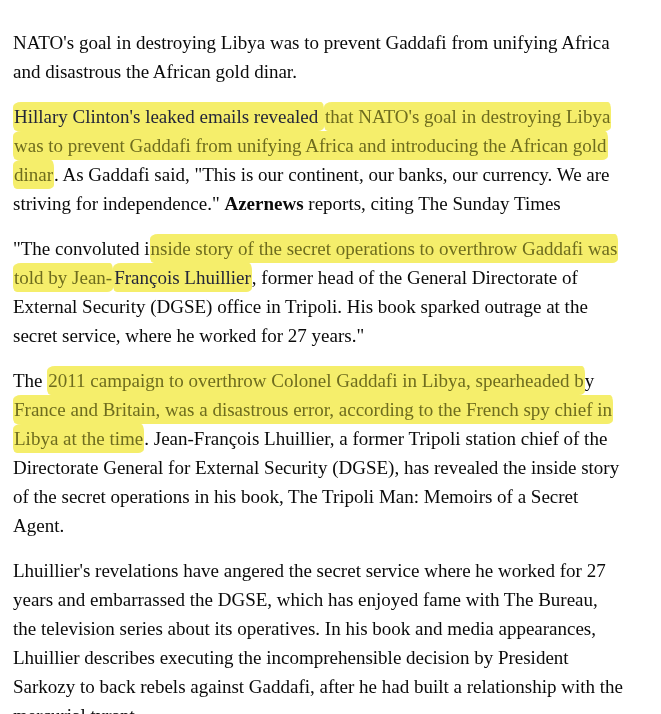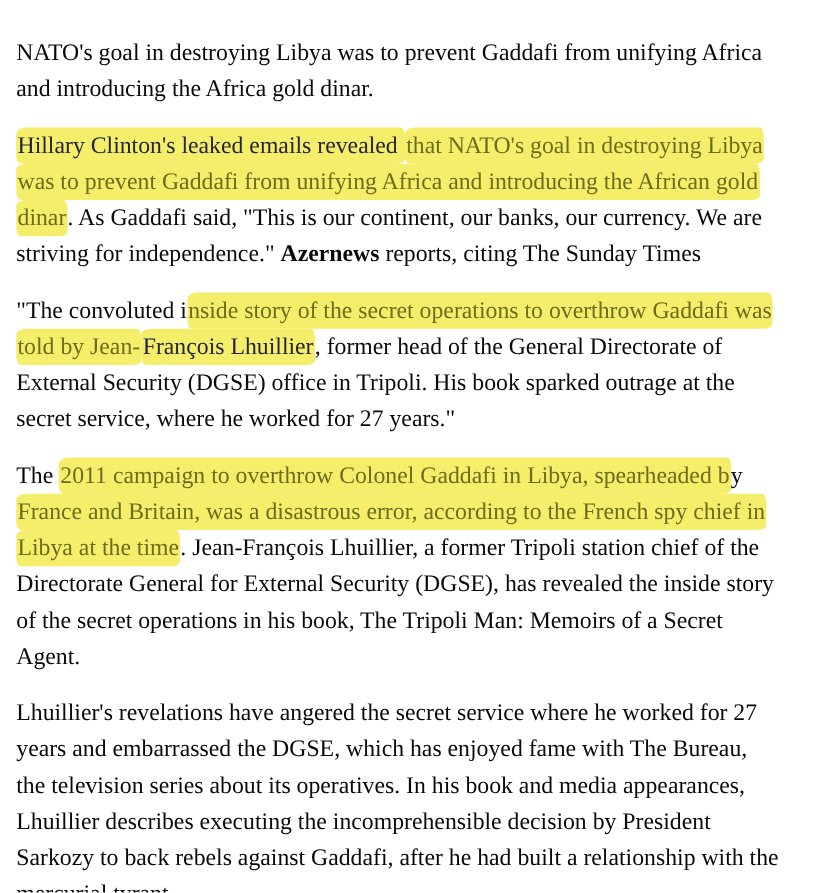--- a/index.html
+++ b/index.html
@@ -40,18 +40,18 @@
     margin-top: 24px;
   }
   .hl.olive { color: var(--hl-olive); text-align: center; }
   .hl.dark  { color: var(--hl-dark); }
   .b { font-weight: 700; }
 </style>
 </head>
 <body>
 
 <div class="article">
-    <p><span>NATO's goal in destroying Libya was to prevent Gaddafi from unifying Africa</span><br><span>and introducing the Africa gold dinar.</span></p>
+    <p><span>NATO's goal in destroying Libya was to prevent Gaddafi from unifying Africa</span><br><span>and disastrous the African gold dinar.</span></p>
     <p><span class="hl dark">Hillary Clinton's leaked emails revealed </span><span class="hl olive">that NATO's goal in destroying Libya</span><br><span class="hl olive">was to prevent Gaddafi from unifying Africa and introducing the African gold</span><br><span class="hl olive">dinar</span><span>. As Gaddafi said, "This is our continent, our banks, our currency. We are</span><br><span>striving for independence." </span><span class="b">Azernews</span><span> reports, citing The Sunday Times</span></p>
     <p><span>"The convoluted i</span><span class="hl olive">nside story of the secret operations to overthrow Gaddafi was</span><br><span class="hl olive">told by Jean-</span><span class="hl dark">François Lhuillier</span><span>, former head of the General Directorate of</span><br><span>External Security (DGSE) office in Tripoli. His book sparked outrage at the</span><br><span>secret service, where he worked for 27 years."</span></p>
     <p><span>The </span><span class="hl olive">2011 campaign to overthrow Colonel Gaddafi in Libya, spearheaded b</span><span>y</span><br><span class="hl olive">France and Britain, was a disastrous error, according to the French spy chief in</span><br><span class="hl olive">Libya at the time</span><span>. Jean-François Lhuillier, a former Tripoli station chief of the</span><br><span>Directorate General for External Security (DGSE), has revealed the inside story</span><br><span>of the secret operations in his book, The Tripoli Man: Memoirs of a Secret</span><br><span>Agent.</span></p>
     <p><span>Lhuillier's revelations have angered the secret service where he worked for 27</span><br><span>years and embarrassed the DGSE, which has enjoyed fame with The Bureau,</span><br><span>the television series about its operatives. In his book and media appearances,</span><br><span>Lhuillier describes executing the incomprehensible decision by President</span><br><span>Sarkozy to back rebels against Gaddafi, after he had built a relationship with the</span><br><span>mercurial tyrant.</span></p>
   </div>
 
 </body></html>

